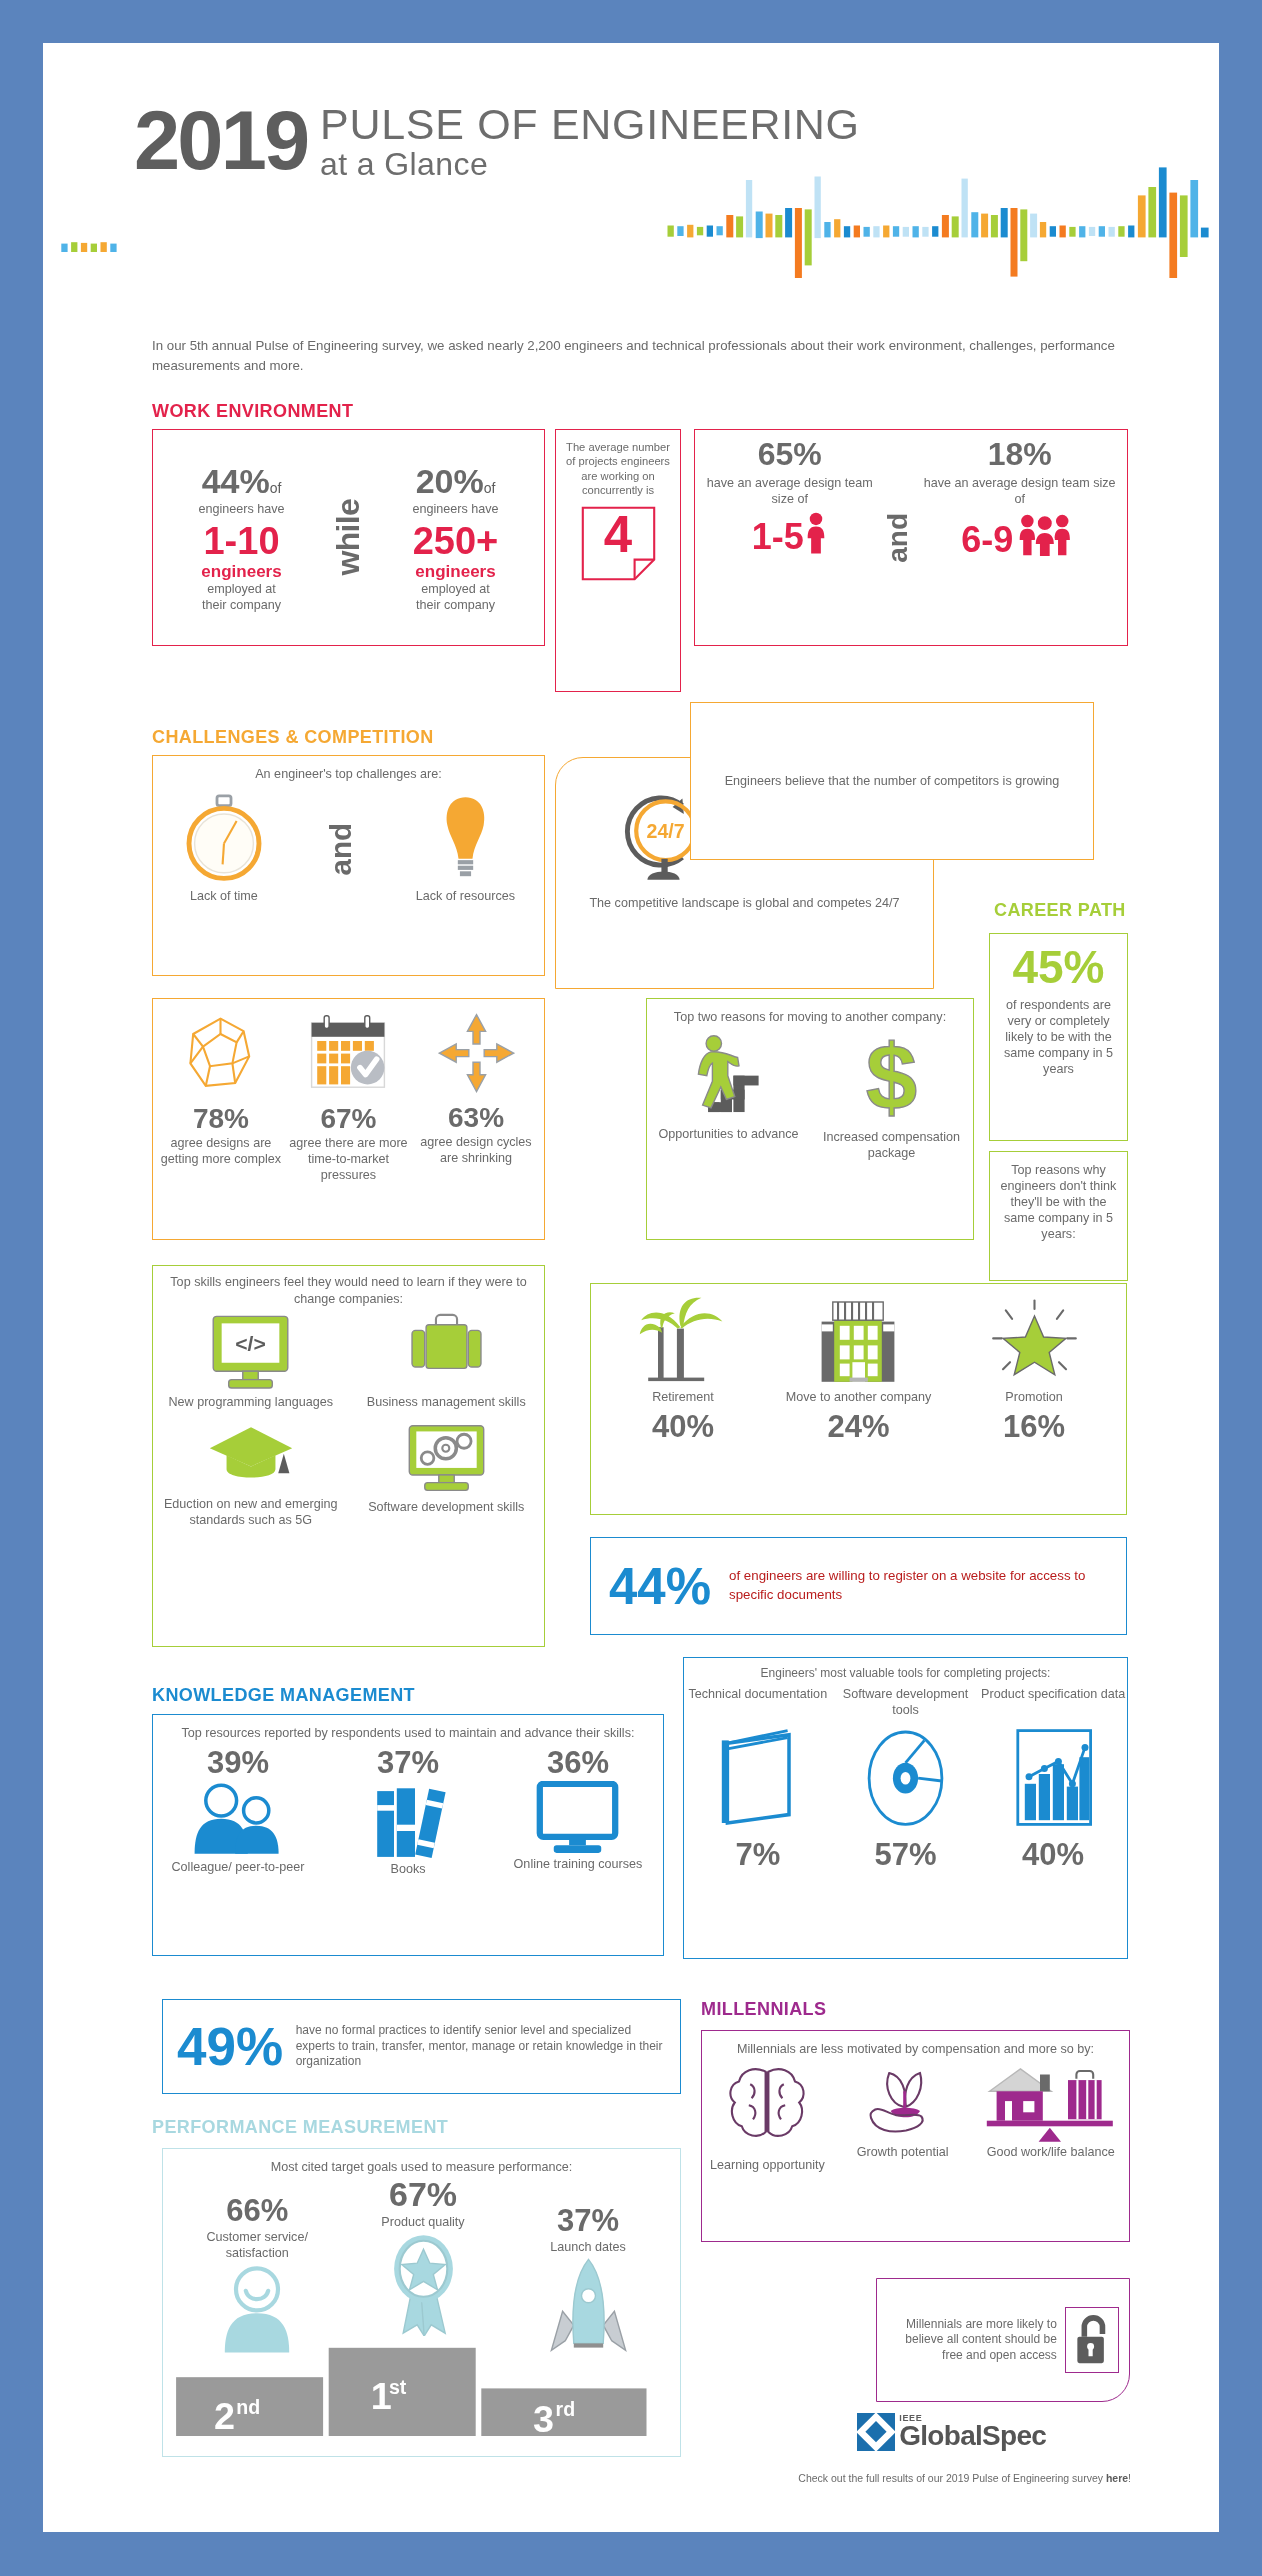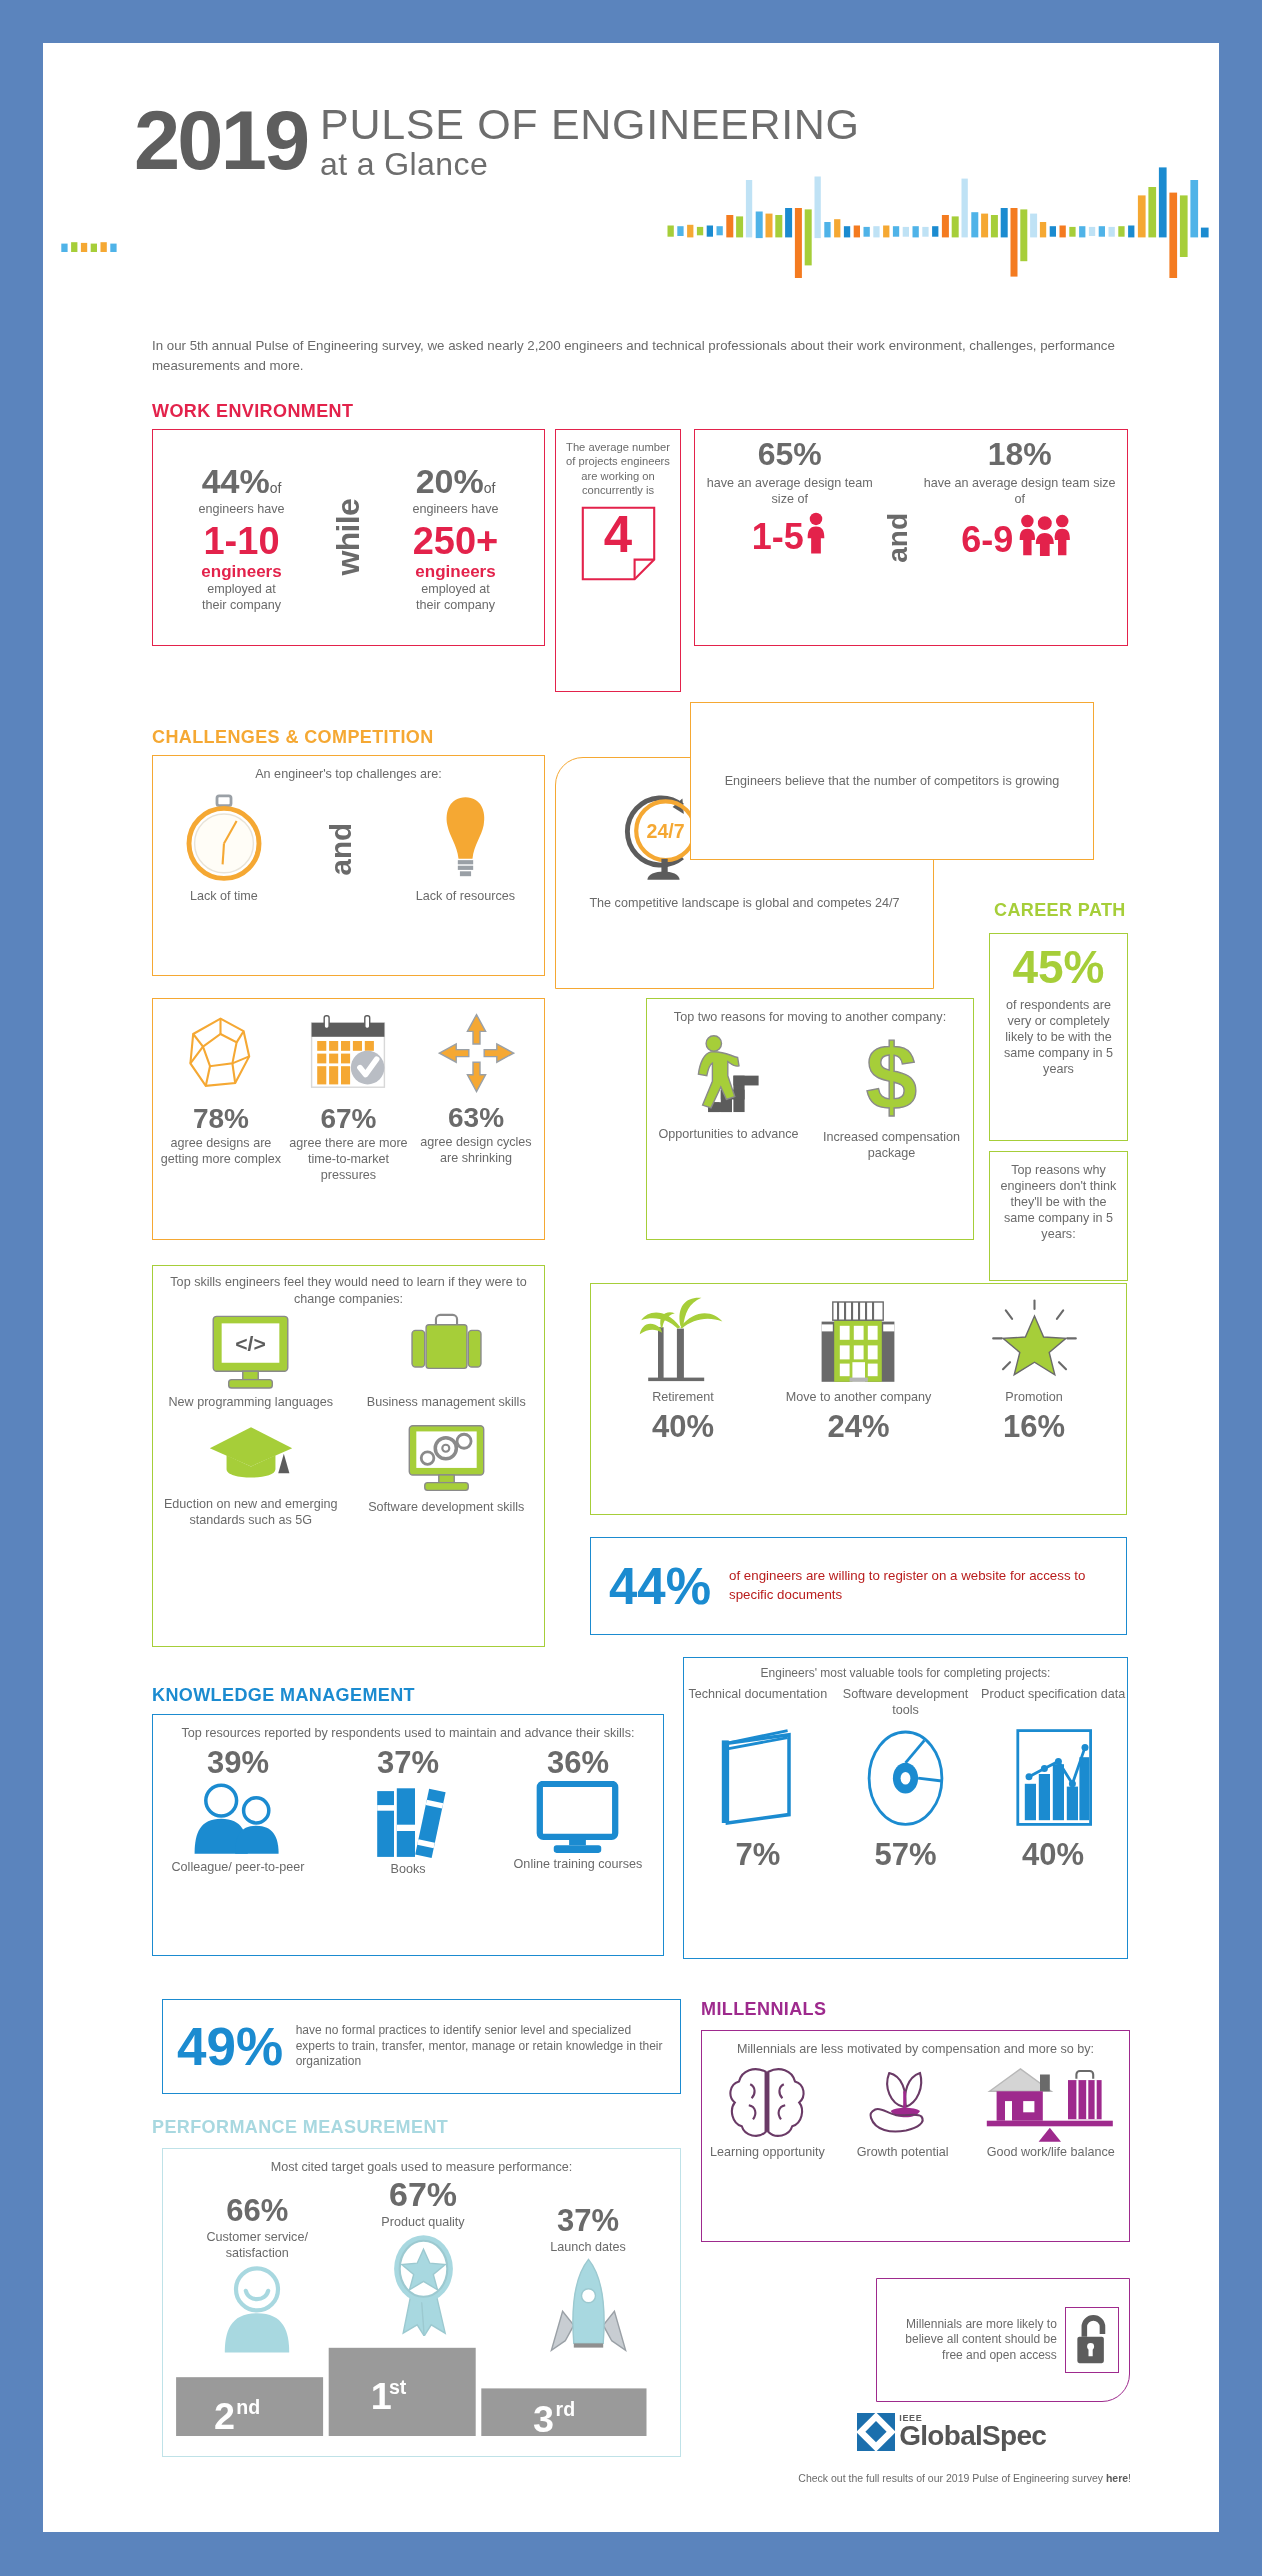--- a/index.html
+++ b/index.html
@@ -663,21 +663,21 @@
         <text x="560" y="112" font-family="Liberation Sans, sans-serif" font-size="28" font-weight="bold" fill="#fff">rd</text>
       </svg>
     </div>
   </div>
 
   <div class="sec-head c-pur" style="left:658px; top:1956px;">MILLENNIALS</div>
 
   <div class="box b-pur" style="left:658px; top:1987px; width:429px; height:212px;">
     <div class="cap" style="padding:9.8px 12.6px 0;">Millennials are less motivated by compensation and more so by:</div>
     <div class="row3" style="margin-top:5.6px;">
-      <div class="col" style="width:30%;">
+      <div class="col" style="width:30%;gap:13px;">
         <svg width="84" height="79" viewBox="0 0 120 112">
           <g fill="none" stroke="#6a3a66" stroke-width="3">
             <path d="M58,12 C42,4 24,10 20,26 C6,30 4,48 14,56 C6,66 10,86 24,90 C28,104 48,108 58,98 Z"></path>
             <path d="M62,12 C78,4 96,10 100,26 C114,30 116,48 106,56 C114,66 110,86 96,90 C92,104 72,108 62,98 Z"></path>
             <path d="M36,30 C44,34 44,44 38,50 M34,60 C44,62 46,72 40,80"></path>
             <path d="M84,30 C76,34 76,44 82,50 M86,60 C76,62 74,72 80,80"></path>
             <line x1="60" y1="12" x2="60" y2="98"></line>
           </g>
         </svg>
         <div class="cap" style="margin-top:2.8px;">Learning opportunity</div>

